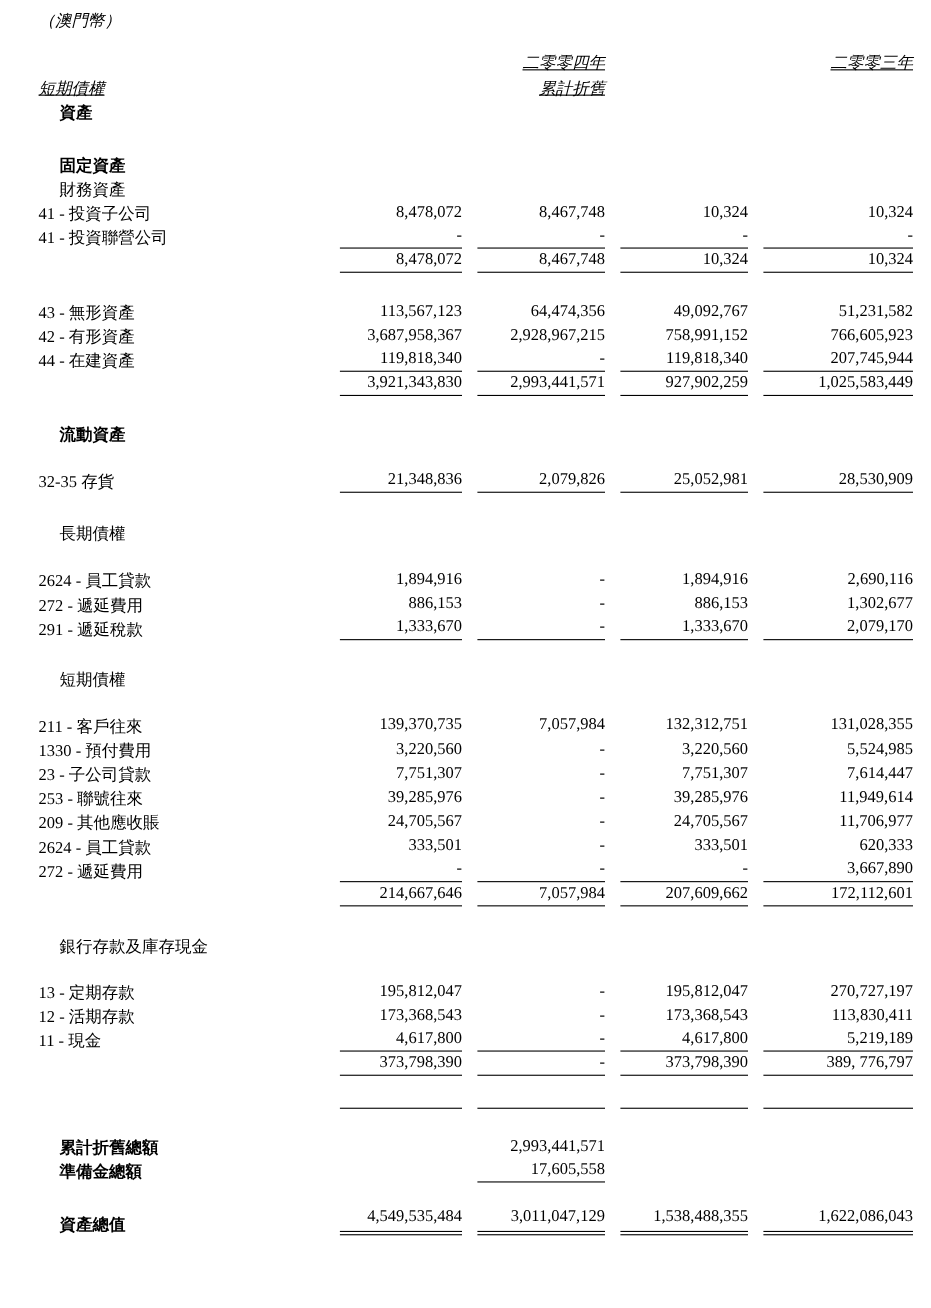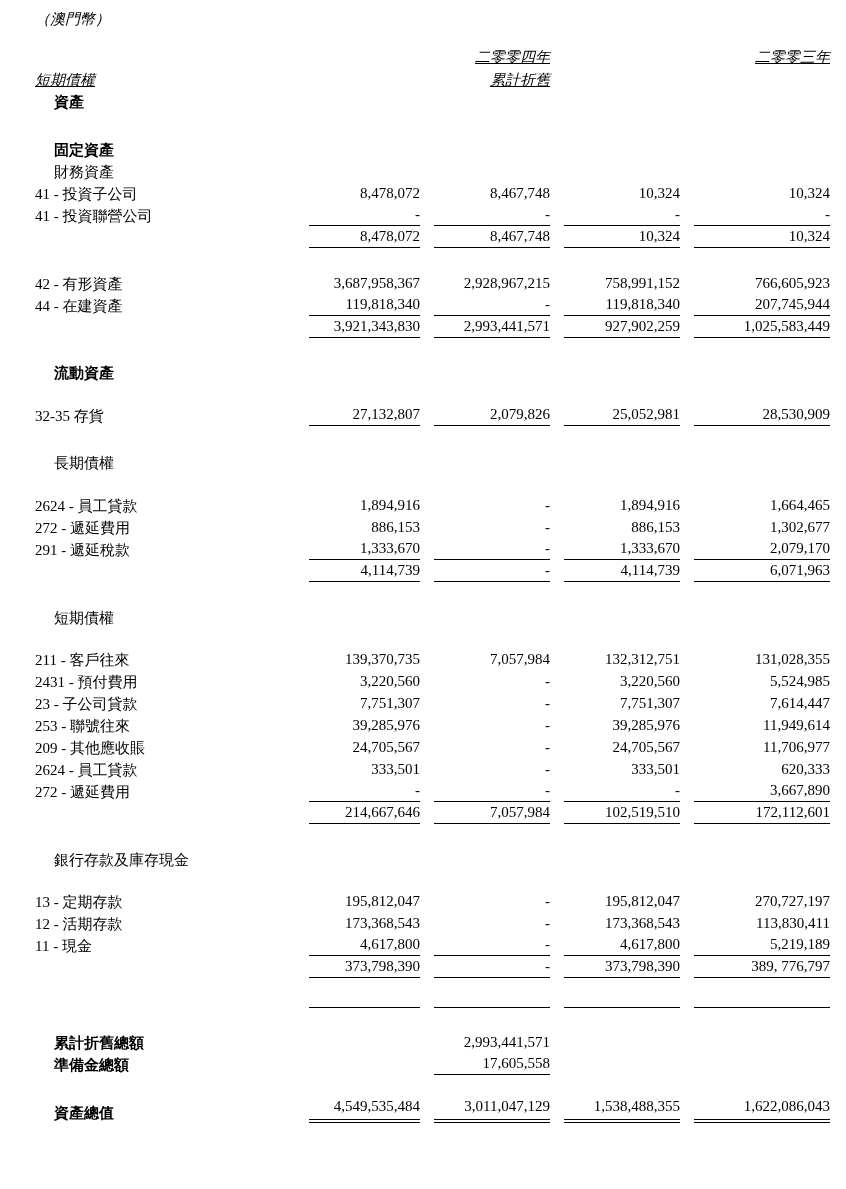--- a/index.html
+++ b/index.html
@@ -158,20 +158,35 @@
             <div class="cell u">10,324</div>
           </td>
           <td class="v">
             <div class="cell u">10,324</div>
           </td>
         </tr>
         <tr class="sp" style="height: 24px;">
           <td colspan="5"></td>
         </tr>
         <tr>
+          <td class="left"><span class="code">43</span> <span>- 無形資產</span></td>
+          <td class="v">
+            <div class="cell">113,567,123</div>
+          </td>
+          <td class="v">
+            <div class="cell">64,474,356</div>
+          </td>
+          <td class="v">
+            <div class="cell">49,092,767</div>
+          </td>
+          <td class="v">
+            <div class="cell">51,231,582</div>
+          </td>
+        </tr>
+        <tr>
           <td class="left"><span class="code">42</span> <span>- 有形資產</span></td>
           <td class="v">
             <div class="cell">3,687,958,367</div>
           </td>
           <td class="v">
             <div class="cell">2,928,967,215</div>
           </td>
           <td class="v">
             <div class="cell">758,991,152</div>
           </td>
@@ -226,21 +241,21 @@
           <td class="v">
             <div class="cell"></div>
           </td>
         </tr>
         <tr class="sp" style="height: 21px;">
           <td colspan="5"></td>
         </tr>
         <tr>
           <td class="left"><span class="code">32-35</span> <span>存貨</span></td>
           <td class="v">
-            <div class="cell u">27,132,807</div>
+            <div class="cell u">21,348,836</div>
           </td>
           <td class="v">
             <div class="cell u">2,079,826</div>
           </td>
           <td class="v">
             <div class="cell u">25,052,981</div>
           </td>
           <td class="v">
             <div class="cell u">28,530,909</div>
           </td>
@@ -271,21 +286,21 @@
           <td class="v">
             <div class="cell">1,894,916</div>
           </td>
           <td class="v">
             <div class="cell">-</div>
           </td>
           <td class="v">
             <div class="cell">1,894,916</div>
           </td>
           <td class="v">
-            <div class="cell">1,664,465</div>
+            <div class="cell">2,690,116</div>
           </td>
         </tr>
         <tr>
           <td class="left"><span class="code">272</span> <span>- 遞延費用</span></td>
           <td class="v">
             <div class="cell">886,153</div>
           </td>
           <td class="v">
             <div class="cell">-</div>
           </td>
@@ -304,171 +319,156 @@
           <td class="v">
             <div class="cell u">-</div>
           </td>
           <td class="v">
             <div class="cell u">1,333,670</div>
           </td>
           <td class="v">
             <div class="cell u">2,079,170</div>
           </td>
         </tr>
+        <tr class="sp" style="height: 24px;">
+          <td colspan="5"></td>
+        </tr>
+        <tr>
+          <td class="left ind"><span>短期債權</span></td>
+          <td class="v">
+            <div class="cell"></div>
+          </td>
+          <td class="v">
+            <div class="cell"></div>
+          </td>
+          <td class="v">
+            <div class="cell"></div>
+          </td>
+          <td class="v">
+            <div class="cell"></div>
+          </td>
+        </tr>
+        <tr class="sp" style="height: 20px;">
+          <td colspan="5"></td>
+        </tr>
+        <tr>
+          <td class="left"><span class="code">211</span> <span>- 客戶往來</span></td>
+          <td class="v">
+            <div class="cell">139,370,735</div>
+          </td>
+          <td class="v">
+            <div class="cell">7,057,984</div>
+          </td>
+          <td class="v">
+            <div class="cell">132,312,751</div>
+          </td>
+          <td class="v">
+            <div class="cell">131,028,355</div>
+          </td>
+        </tr>
+        <tr>
+          <td class="left"><span class="code">1330</span> <span>- 預付費用</span></td>
+          <td class="v">
+            <div class="cell">3,220,560</div>
+          </td>
+          <td class="v">
+            <div class="cell">-</div>
+          </td>
+          <td class="v">
+            <div class="cell">3,220,560</div>
+          </td>
+          <td class="v">
+            <div class="cell">5,524,985</div>
+          </td>
+        </tr>
+        <tr>
+          <td class="left"><span class="code">23</span> <span>- 子公司貸款</span></td>
+          <td class="v">
+            <div class="cell">7,751,307</div>
+          </td>
+          <td class="v">
+            <div class="cell">-</div>
+          </td>
+          <td class="v">
+            <div class="cell">7,751,307</div>
+          </td>
+          <td class="v">
+            <div class="cell">7,614,447</div>
+          </td>
+        </tr>
+        <tr>
+          <td class="left"><span class="code">253</span> <span>- 聯號往來</span></td>
+          <td class="v">
+            <div class="cell">39,285,976</div>
+          </td>
+          <td class="v">
+            <div class="cell">-</div>
+          </td>
+          <td class="v">
+            <div class="cell">39,285,976</div>
+          </td>
+          <td class="v">
+            <div class="cell">11,949,614</div>
+          </td>
+        </tr>
+        <tr>
+          <td class="left"><span class="code">209</span> <span>- 其他應收賬</span></td>
+          <td class="v">
+            <div class="cell">24,705,567</div>
+          </td>
+          <td class="v">
+            <div class="cell">-</div>
+          </td>
+          <td class="v">
+            <div class="cell">24,705,567</div>
+          </td>
+          <td class="v">
+            <div class="cell">11,706,977</div>
+          </td>
+        </tr>
+        <tr>
+          <td class="left"><span class="code">2624</span> <span>- 員工貸款</span></td>
+          <td class="v">
+            <div class="cell">333,501</div>
+          </td>
+          <td class="v">
+            <div class="cell">-</div>
+          </td>
+          <td class="v">
+            <div class="cell">333,501</div>
+          </td>
+          <td class="v">
+            <div class="cell">620,333</div>
+          </td>
+        </tr>
+        <tr>
+          <td class="left"><span class="code">272</span> <span>- 遞延費用</span></td>
+          <td class="v">
+            <div class="cell u">-</div>
+          </td>
+          <td class="v">
+            <div class="cell u">-</div>
+          </td>
+          <td class="v">
+            <div class="cell u">-</div>
+          </td>
+          <td class="v">
+            <div class="cell u">3,667,890</div>
+          </td>
+        </tr>
         <tr>
           <td class="left"><span></span></td>
           <td class="v">
-            <div class="cell u">4,114,739</div>
-          </td>
-          <td class="v">
-            <div class="cell u">-</div>
-          </td>
-          <td class="v">
-            <div class="cell u">4,114,739</div>
-          </td>
-          <td class="v">
-            <div class="cell u">6,071,963</div>
-          </td>
-        </tr>
-        <tr class="sp" style="height: 24px;">
-          <td colspan="5"></td>
-        </tr>
-        <tr>
-          <td class="left ind"><span>短期債權</span></td>
-          <td class="v">
-            <div class="cell"></div>
-          </td>
-          <td class="v">
-            <div class="cell"></div>
-          </td>
-          <td class="v">
-            <div class="cell"></div>
-          </td>
-          <td class="v">
-            <div class="cell"></div>
-          </td>
-        </tr>
-        <tr class="sp" style="height: 20px;">
-          <td colspan="5"></td>
-        </tr>
-        <tr>
-          <td class="left"><span class="code">211</span> <span>- 客戶往來</span></td>
-          <td class="v">
-            <div class="cell">139,370,735</div>
-          </td>
-          <td class="v">
-            <div class="cell">7,057,984</div>
-          </td>
-          <td class="v">
-            <div class="cell">132,312,751</div>
-          </td>
-          <td class="v">
-            <div class="cell">131,028,355</div>
-          </td>
-        </tr>
-        <tr>
-          <td class="left"><span class="code">2431</span> <span>- 預付費用</span></td>
-          <td class="v">
-            <div class="cell">3,220,560</div>
-          </td>
-          <td class="v">
-            <div class="cell">-</div>
-          </td>
-          <td class="v">
-            <div class="cell">3,220,560</div>
-          </td>
-          <td class="v">
-            <div class="cell">5,524,985</div>
-          </td>
-        </tr>
-        <tr>
-          <td class="left"><span class="code">23</span> <span>- 子公司貸款</span></td>
-          <td class="v">
-            <div class="cell">7,751,307</div>
-          </td>
-          <td class="v">
-            <div class="cell">-</div>
-          </td>
-          <td class="v">
-            <div class="cell">7,751,307</div>
-          </td>
-          <td class="v">
-            <div class="cell">7,614,447</div>
-          </td>
-        </tr>
-        <tr>
-          <td class="left"><span class="code">253</span> <span>- 聯號往來</span></td>
-          <td class="v">
-            <div class="cell">39,285,976</div>
-          </td>
-          <td class="v">
-            <div class="cell">-</div>
-          </td>
-          <td class="v">
-            <div class="cell">39,285,976</div>
-          </td>
-          <td class="v">
-            <div class="cell">11,949,614</div>
-          </td>
-        </tr>
-        <tr>
-          <td class="left"><span class="code">209</span> <span>- 其他應收賬</span></td>
-          <td class="v">
-            <div class="cell">24,705,567</div>
-          </td>
-          <td class="v">
-            <div class="cell">-</div>
-          </td>
-          <td class="v">
-            <div class="cell">24,705,567</div>
-          </td>
-          <td class="v">
-            <div class="cell">11,706,977</div>
-          </td>
-        </tr>
-        <tr>
-          <td class="left"><span class="code">2624</span> <span>- 員工貸款</span></td>
-          <td class="v">
-            <div class="cell">333,501</div>
-          </td>
-          <td class="v">
-            <div class="cell">-</div>
-          </td>
-          <td class="v">
-            <div class="cell">333,501</div>
-          </td>
-          <td class="v">
-            <div class="cell">620,333</div>
-          </td>
-        </tr>
-        <tr>
-          <td class="left"><span class="code">272</span> <span>- 遞延費用</span></td>
-          <td class="v">
-            <div class="cell u">-</div>
-          </td>
-          <td class="v">
-            <div class="cell u">-</div>
-          </td>
-          <td class="v">
-            <div class="cell u">-</div>
-          </td>
-          <td class="v">
-            <div class="cell u">3,667,890</div>
-          </td>
-        </tr>
-        <tr>
-          <td class="left"><span></span></td>
-          <td class="v">
             <div class="cell u">214,667,646</div>
           </td>
           <td class="v">
             <div class="cell u">7,057,984</div>
           </td>
           <td class="v">
-            <div class="cell u">102,519,510</div>
+            <div class="cell u">207,609,662</div>
           </td>
           <td class="v">
             <div class="cell u">172,112,601</div>
           </td>
         </tr>
         <tr class="sp" style="height: 24px;">
           <td colspan="5"></td>
         </tr>
         <tr>
           <td class="left ind"><span>銀行存款及庫存現金</span></td>

